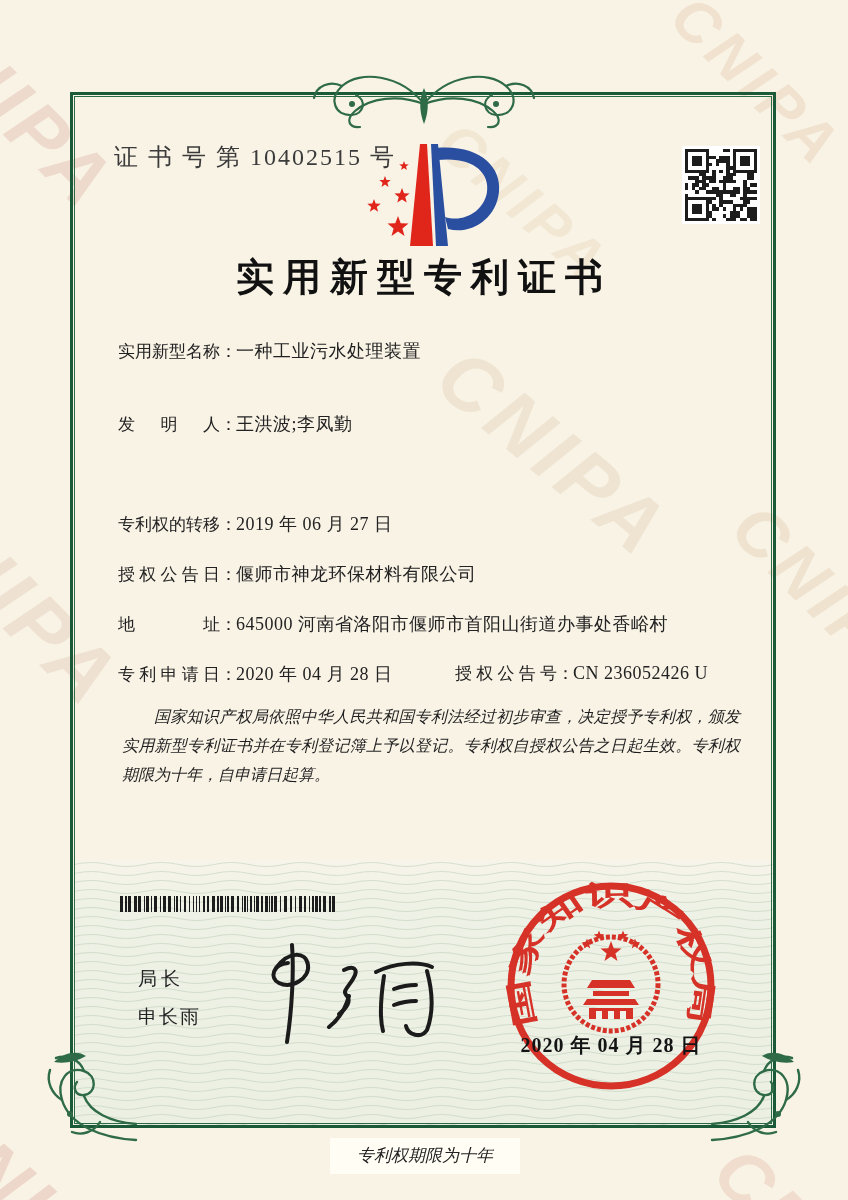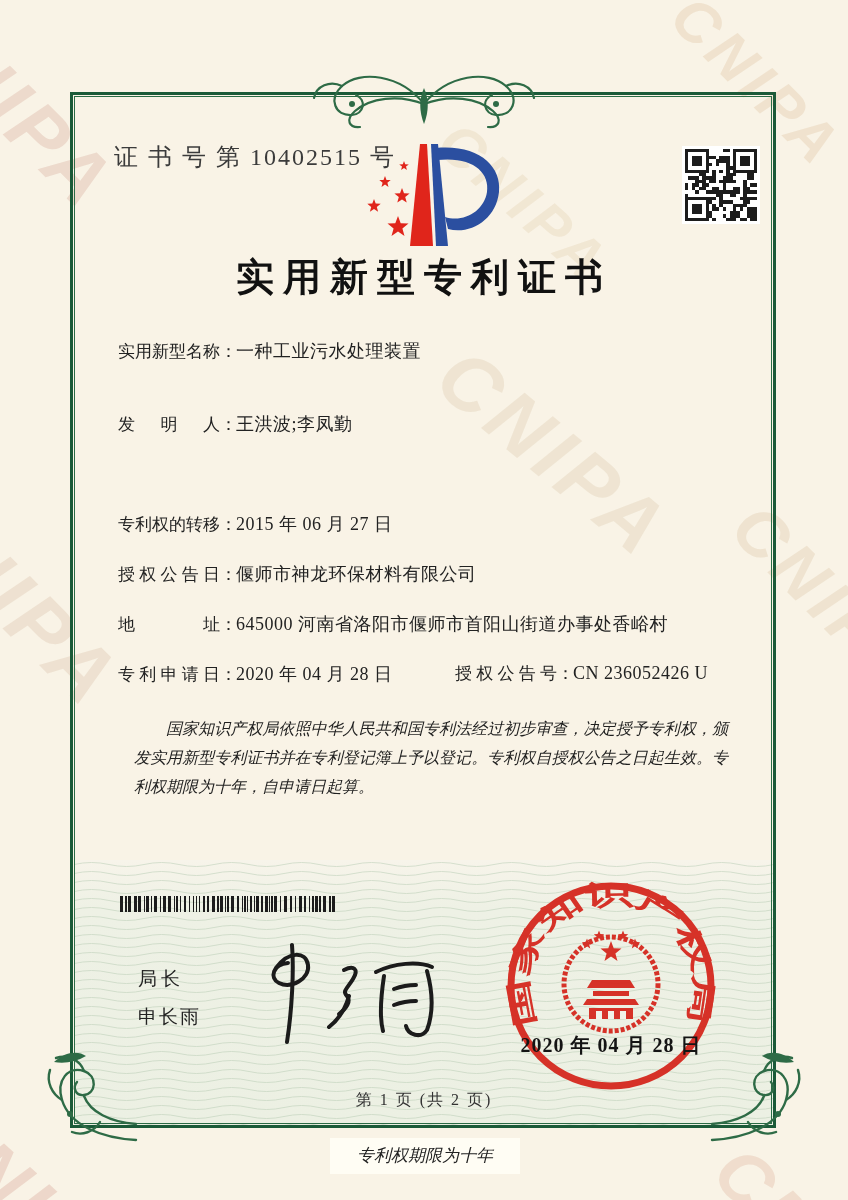--- a/index.html
+++ b/index.html
@@ -47,21 +47,21 @@
   }
   .frow{position:absolute; left:118px; width:640px; font-size:18px; color:#222; white-space:nowrap;}
   .flabel{display:inline-block; width:102px; text-align:justify; text-align-last:justify; vertical-align:bottom; font-size:17px;}
   .fcolon{display:inline-block; width:16px; font-size:17px;}
   .fvalue{font-size:18px; letter-spacing:0.5px;}
   .fgroup2{position:absolute; left:337px; top:0;}
   .paras{
     position:absolute; left:118px; top:698px; width:626px;
     font-size:16px; line-height:1.82; font-style:italic; color:#1f1f1f; text-align:justify;
   }
-  .paras p{margin:16px; text-indent:2em;}
+  .paras p{margin:4px; text-indent:2em;}
   .barcode{position:absolute; left:120px; top:896px; width:218px; height:16px; display:flex; align-items:stretch;}
   .barcode div{height:100%;}
   .director-title{position:absolute; left:138px; top:966px; font-size:19px; letter-spacing:4px;
     font-family:"Liberation Sans","DejaVu Sans",sans-serif; color:#222;}
   .director-name{position:absolute; left:138px; top:1004px; font-size:19px; letter-spacing:2px;
     font-family:Liberation Sans, sans-serif; color:#222;}
   .signature{position:absolute; left:252px; top:938px; width:210px; height:112px;}
   .seal{position:absolute; left:503px; top:878px; width:216px; height:216px; opacity:0.95;}
   .seal-date{
     position:absolute; left:500px; top:1032px; width:222px; text-align:center;
@@ -411,21 +411,21 @@
 
     <div class="title">实用新型专利证书</div>
 
     <div class="frow" style="top:339px;">
       <span class="flabel">实用新型名称</span><span class="fcolon">：</span><span class="fvalue">一种工业污水处理装置</span>
     </div>
     <div class="frow" style="top:412px;">
       <span class="flabel">发明人</span><span class="fcolon">：</span><span class="fvalue">王洪波;李凤勤</span>
     </div>
     <div class="frow" style="top:512px;">
-      <span class="flabel">专利权的转移</span><span class="fcolon">：</span><span class="fvalue">2015 年 06 月 27 日</span>
+      <span class="flabel">专利权的转移</span><span class="fcolon">：</span><span class="fvalue">2019 年 06 月 27 日</span>
     </div>
     <div class="frow" style="top:562px;">
       <span class="flabel">授权公告日</span><span class="fcolon">：</span><span class="fvalue">偃师市神龙环保材料有限公司</span>
     </div>
     <div class="frow" style="top:612px;">
       <span class="flabel">地址</span><span class="fcolon">：</span><span class="fvalue">645000 河南省洛阳市偃师市首阳山街道办事处香峪村</span>
     </div>
     <div class="frow" style="top:662px;">
       <span class="flabel">专利申请日</span><span class="fcolon">：</span><span class="fvalue">2020 年 04 月 28 日</span>
       <span class="fgroup2">
@@ -582,16 +582,15 @@
         <rect x="90" y="113" width="36" height="5"></rect>
         <path d="M80 127 L136 127 L132 121 L84 121 Z"></path>
         <rect x="86" y="130" width="44" height="11"></rect>
         <rect x="93" y="133" width="6" height="8" fill="#f2f3ea"></rect>
         <rect x="105" y="133" width="6" height="8" fill="#f2f3ea"></rect>
         <rect x="117" y="133" width="6" height="8" fill="#f2f3ea"></rect>
       </g>
     </svg>
     <div class="seal-date">2020 年 04 月 28 日</div>
 
-    <div class="page-footer">第 1 页 (共 2 页)</div>
     <div class="cont-note">专利权期限为十年</div>
   </div>
 </div>
 
 </body></html>

